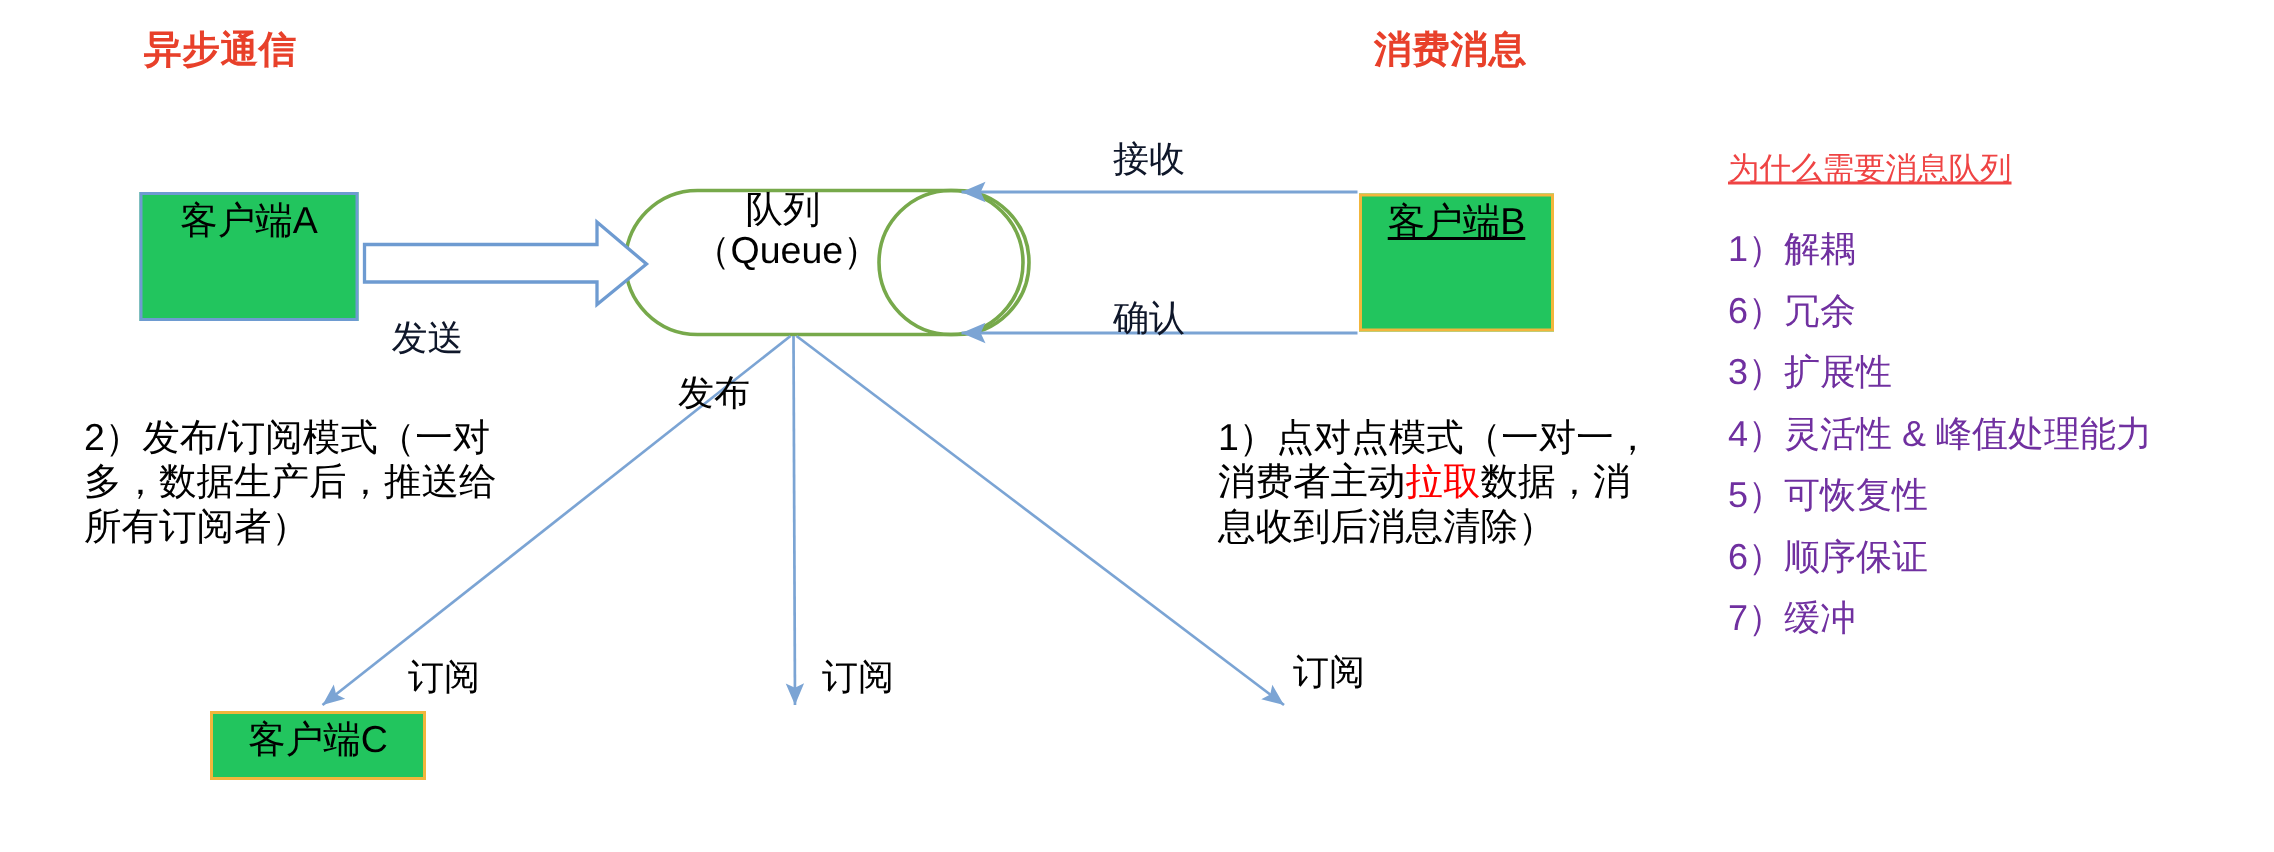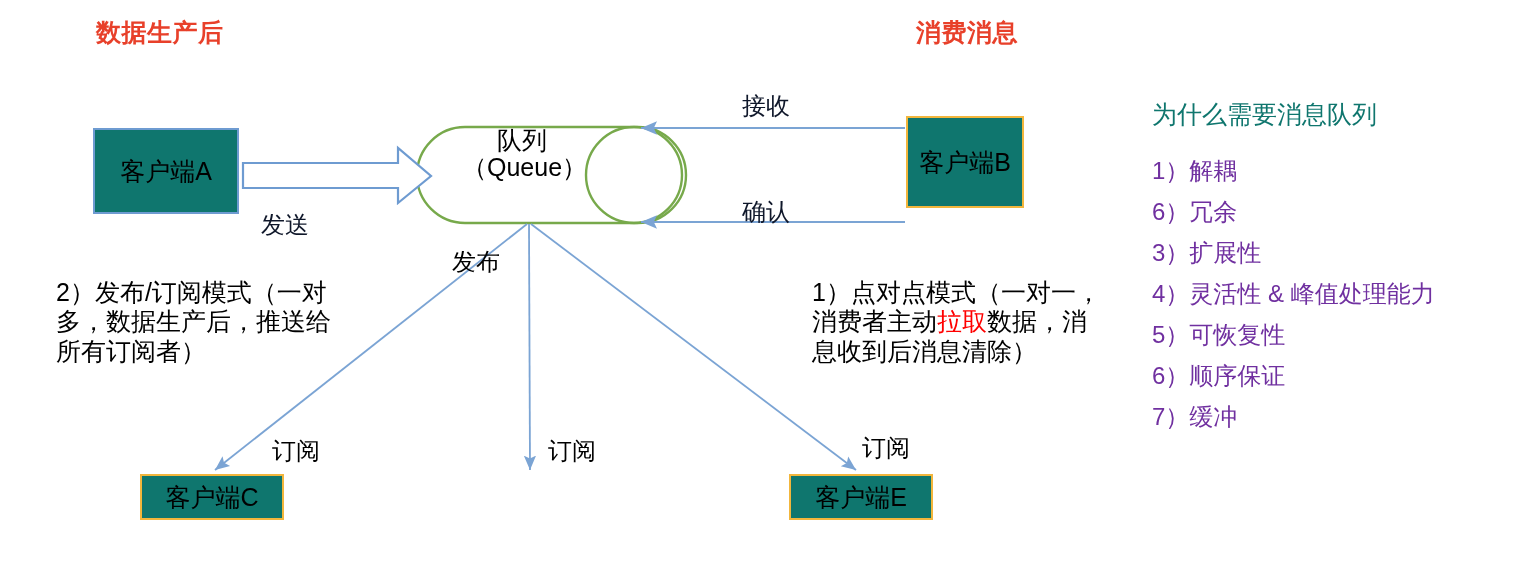--- a/index.html
+++ b/index.html
@@ -25,23 +25,23 @@
     font-weight: bold;
     font-size: 25px;
     letter-spacing: 0.5px;
     white-space: nowrap;
   }
 
   
   .client-box {
     box-sizing: border-box;
     display: flex;
-    align-items: center;
+    align-items: flex-start;
     justify-content: center;
-    background: #0f766e;
+    background: #22c55e;
     color: #000000;
     font-size: 25px;
     white-space: nowrap;
   }
   .client-box.blue   { border: 2px solid #6E9BD1; }
   .client-box.orange { border: 2px solid #F2B63C; }
 
   
   .queue-label {
     text-align: center;
@@ -68,23 +68,24 @@
   
   .para {
     color: #000000;
     font-size: 25px;
     line-height: 1.17;
   }
   .para .hl { color: #FF0000; }
 
   
   .panel-title {
-    color: #0f766e;
-    font-size: 25px;
+    color: #ef4444;
+    font-size: 21px;
     white-space: nowrap;
+    text-decoration: underline;
   }
   .panel-item {
     color: #7030A0;
     font-size: 24px;
     white-space: nowrap;
     margin-bottom: 9px;
   }
 
   svg.overlay {
     position: absolute;
@@ -124,32 +125,32 @@
       <line x1="905" y1="222" x2="641" y2="222" stroke="#7BA4D4" stroke-width="2" marker-end="url(#arrowThin)"></line>
     </g>
 
     <g>
       <line x1="527" y1="224" x2="215" y2="470" stroke="#7BA4D4" stroke-width="1.8" marker-end="url(#arrowThin)"></line>
       <line x1="529" y1="224" x2="530" y2="470" stroke="#7BA4D4" stroke-width="1.8" marker-end="url(#arrowThin)"></line>
       <line x1="531" y1="224" x2="856" y2="470" stroke="#7BA4D4" stroke-width="1.8" marker-end="url(#arrowThin)"></line>
     </g>
   </svg>
 
-  <div class="abs section-title" style="left:96px; top:16px;">数据生产后</div>
+  <div class="abs section-title" style="left:96px; top:16px;">异步通信</div>
 
   <div class="abs section-title" style="left:916px; top:16px;">消费消息</div>
 
   <div class="abs client-box blue" style="left:93px; top:128px; width:146px; height:86px;">
     <span>客户端A</span>
   </div>
 
   <div class="abs queue-label" style="left:462px; top:127px; width:120px;">队列
 （Queue）</div>
 
-  <div class="abs client-box orange" style="left:906px; top:116px; width:118px; height:92px;">
+  <div class="abs client-box orange" style="left:906px; top:129px; width:130px; height:92px;text-decoration:underline;">
     <span>客户端B</span>
   </div>
 
   <div class="abs flow-label-bold" style="left:261px; top:209px;">发送</div>
 
   <div class="abs flow-label-bold" style="left:742px; top:90px;">接收</div>
 
   <div class="abs flow-label-bold" style="left:742px; top:196px;">确认</div>
 
   <div class="abs flow-label-plain" style="left:408px; top:246px;margin-left:44px;">发布</div>
@@ -164,23 +165,20 @@
 
   <div class="abs para" style="left:812px; top:278px; width:292px;">
     <span>1）点对点模式（一对一，消费者主动</span><span class="hl">拉取</span><span>数据，消息收到后消息清除）</span>
   </div>
 
   <div class="abs client-box orange" style="left:140px; top:474px; width:144px; height:46px;">
     <span>客户端C</span>
   </div>
 
 
-  <div class="abs client-box orange" style="left:789px; top:474px; width:144px; height:46px;">
-    <span>客户端E</span>
-  </div>
 
   <div class="abs" style="left:1152px; top:98px;">
     <div class="panel-title" style="margin-bottom:24px;">为什么需要消息队列</div>
     <div class="panel-item">1）解耦</div>
     <div class="panel-item">6）冗余</div>
     <div class="panel-item">3）扩展性</div>
     <div class="panel-item">4）灵活性 &amp; 峰值处理能力</div>
     <div class="panel-item">5）可恢复性</div>
     <div class="panel-item">6）顺序保证</div>
     <div class="panel-item">7）缓冲</div>

